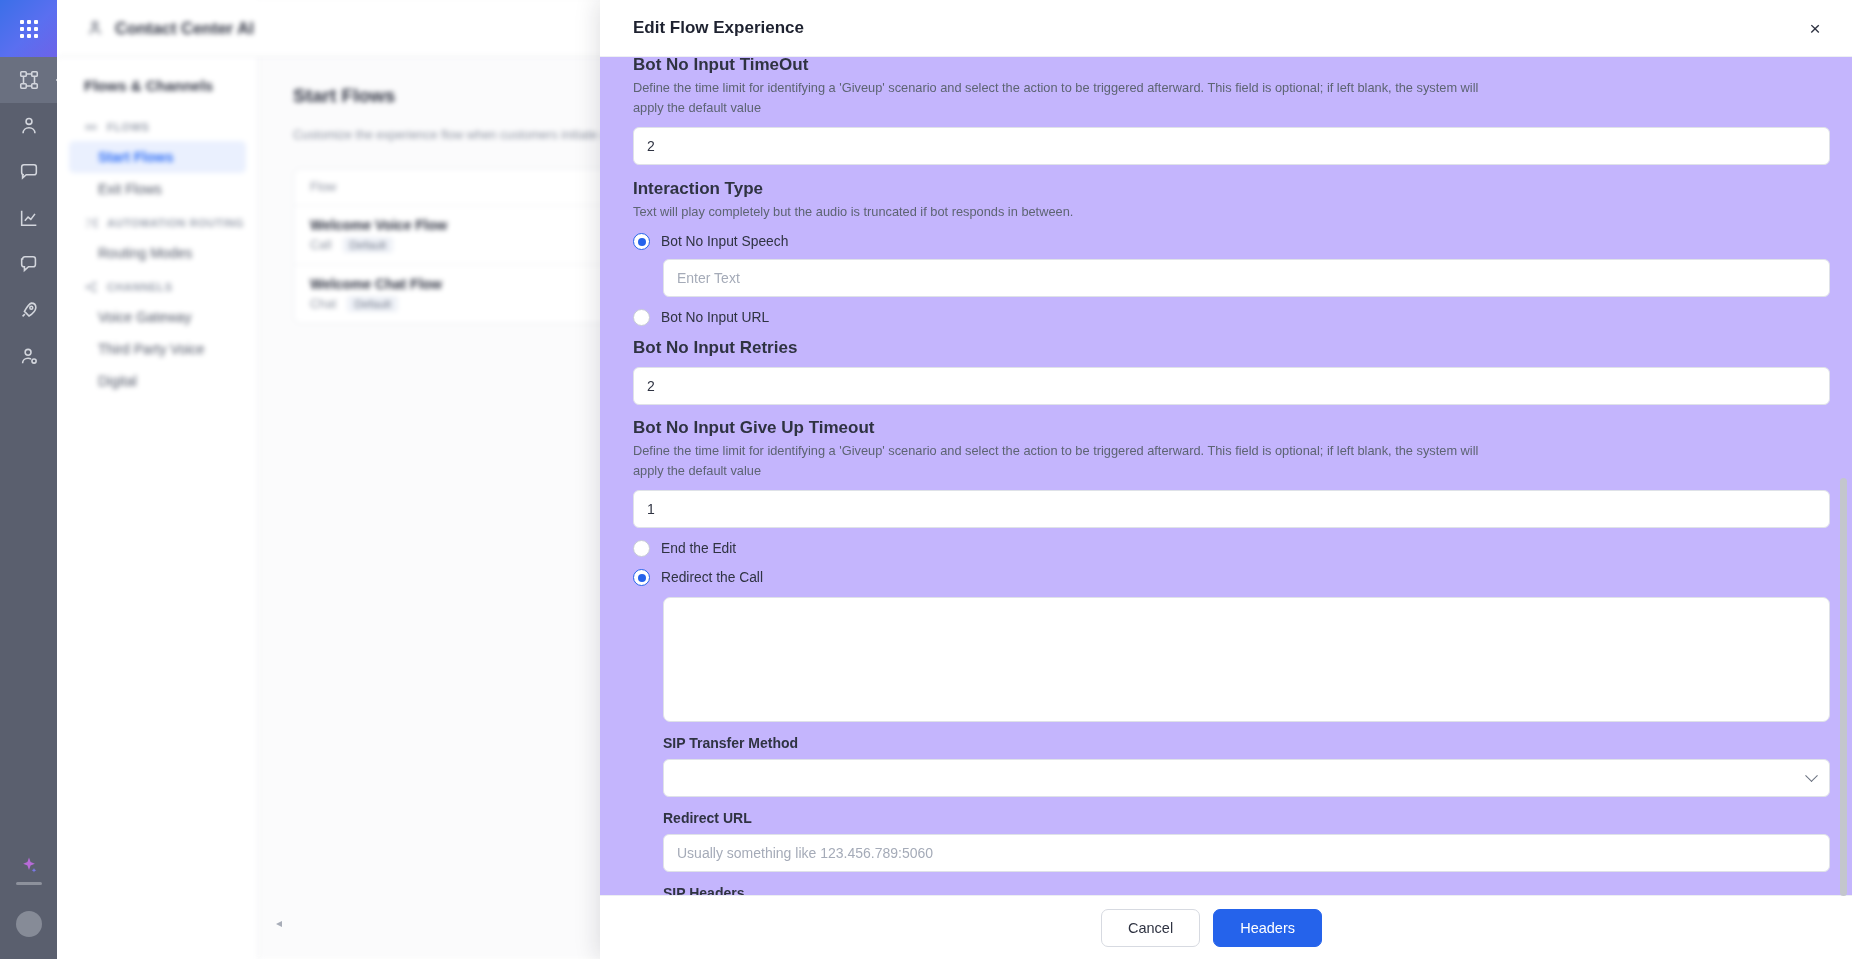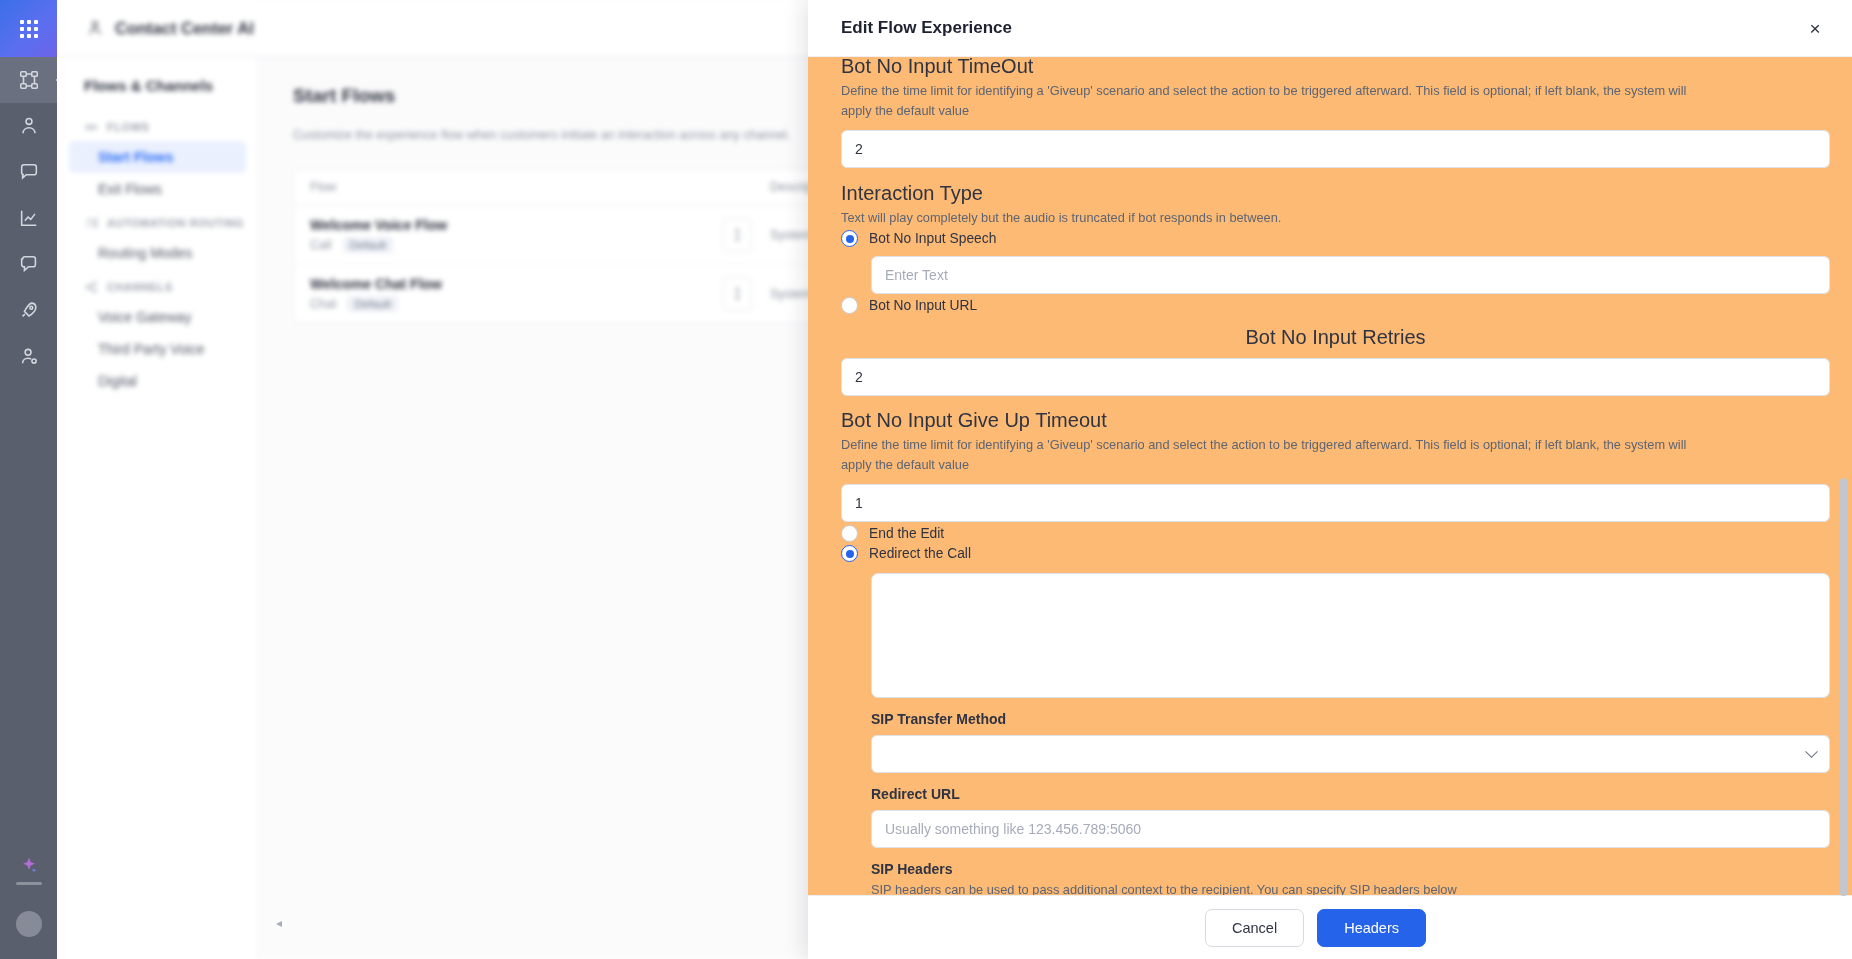--- a/index.html
+++ b/index.html
@@ -99,22 +99,22 @@
   .blurred { filter: blur(2.4px); }
 
   .collapse-handle {
     position: absolute; left: 276px; top: 916px;
     font-size: 12px; color: #a8adb8; z-index: 4;
   }
 
   
   .panel {
     position: absolute; top: 0; right: 0;
-    width: 1044px; height: 959px;
-    background: #fdba74;
+    width: 1252px; height: 959px;
+    background: #c4b5fd;
     box-shadow: -3px 0 22px rgba(20,25,40,.13);
     display: flex; flex-direction: column;
     z-index: 10;
   }
   .panel-head {
     height: 57px; flex: 0 0 57px; background: #fff;
     display: flex; align-items: center; justify-content: space-between;
     padding: 0 22px 0 33px;
     border-bottom: 1px solid #eef0f3;
   }
@@ -124,33 +124,33 @@
     color: #2f3342; font-size: 19px; line-height: 1; cursor: pointer;
     background: none; border: none; font-family: "Liberation Sans", sans-serif;
   }
 
   .panel-body {
     flex: 1; overflow: hidden; position: relative;
     padding: 0 22px 0 33px;
   }
   .scroll-inner { padding-top: 4px; }
 
-  .fld-label { font-size: 20px; font-weight: 400; color: #2f3342; }
+  .fld-label { font-size: 17px; font-weight: 700; color: #2f3342; }
   .fld-label.clip { margin-top: -6px; }
   .fld-help { font-size: 12.8px; color: #5d6473; line-height: 1.55; margin-top: 3px; max-width: 865px; }
   .txt-input {
     width: 100%; height: 38px; margin-top: 9px;
     background: #fff; border: 1px solid #dfe2e8; border-radius: 6px;
     padding: 0 13px; font-size: 14px; color: #2f3342;
     font-family: "Liberation Sans", sans-serif;
   }
   .txt-input::placeholder { color: #a5abb8; }
   .txt-input.indent { width: calc(100% - 30px); margin-left: 30px; }
 
-  .radio-row { display: flex; align-items: center; gap: 11px; margin-top: 3px; }
+  .radio-row { display: flex; align-items: center; gap: 11px; margin-top: 12px; }
   .radio {
     width: 17px; height: 17px; border-radius: 50%;
     border: 1.6px solid #c6cbd5; background: #fff;
     flex: 0 0 17px; position: relative; cursor: pointer;
   }
   .radio.on { border-color: #2563eb; border-width: 1.6px; }
   .radio.on::after {
     content: ""; position: absolute; left: 50%; top: 50%;
     width: 8px; height: 8px; border-radius: 50%; background: #2563eb;
     transform: translate(-50%,-50%);
@@ -402,21 +402,21 @@
           <span class="radio-lbl">Bot No Input Speech</span>
         </div>
         <input class="txt-input indent" type="text" placeholder="Enter Text" style="">
 
         <div class="radio-row">
           <span class="radio"></span>
           <span class="radio-lbl">Bot No Input URL</span>
         </div>
 
         
-        <div class="fld-label" style="margin-top:12px;text-align:center;">Bot No Input Retries</div>
+        <div class="fld-label" style="margin-top:12px;">Bot No Input Retries</div>
         <input class="txt-input" type="text" value="2" style="">
 
         
         <div class="fld-label" style="margin-top:13px;">Bot No Input Give Up Timeout</div>
         <div class="fld-help">Define the time limit for identifying a 'Giveup' scenario and select the action to be triggered afterward. This field is optional; if left blank, the system will apply the default value</div>
         <input class="txt-input" type="text" value="1" style="">
 
         
         <div class="radio-row">
           <span class="radio"></span>

